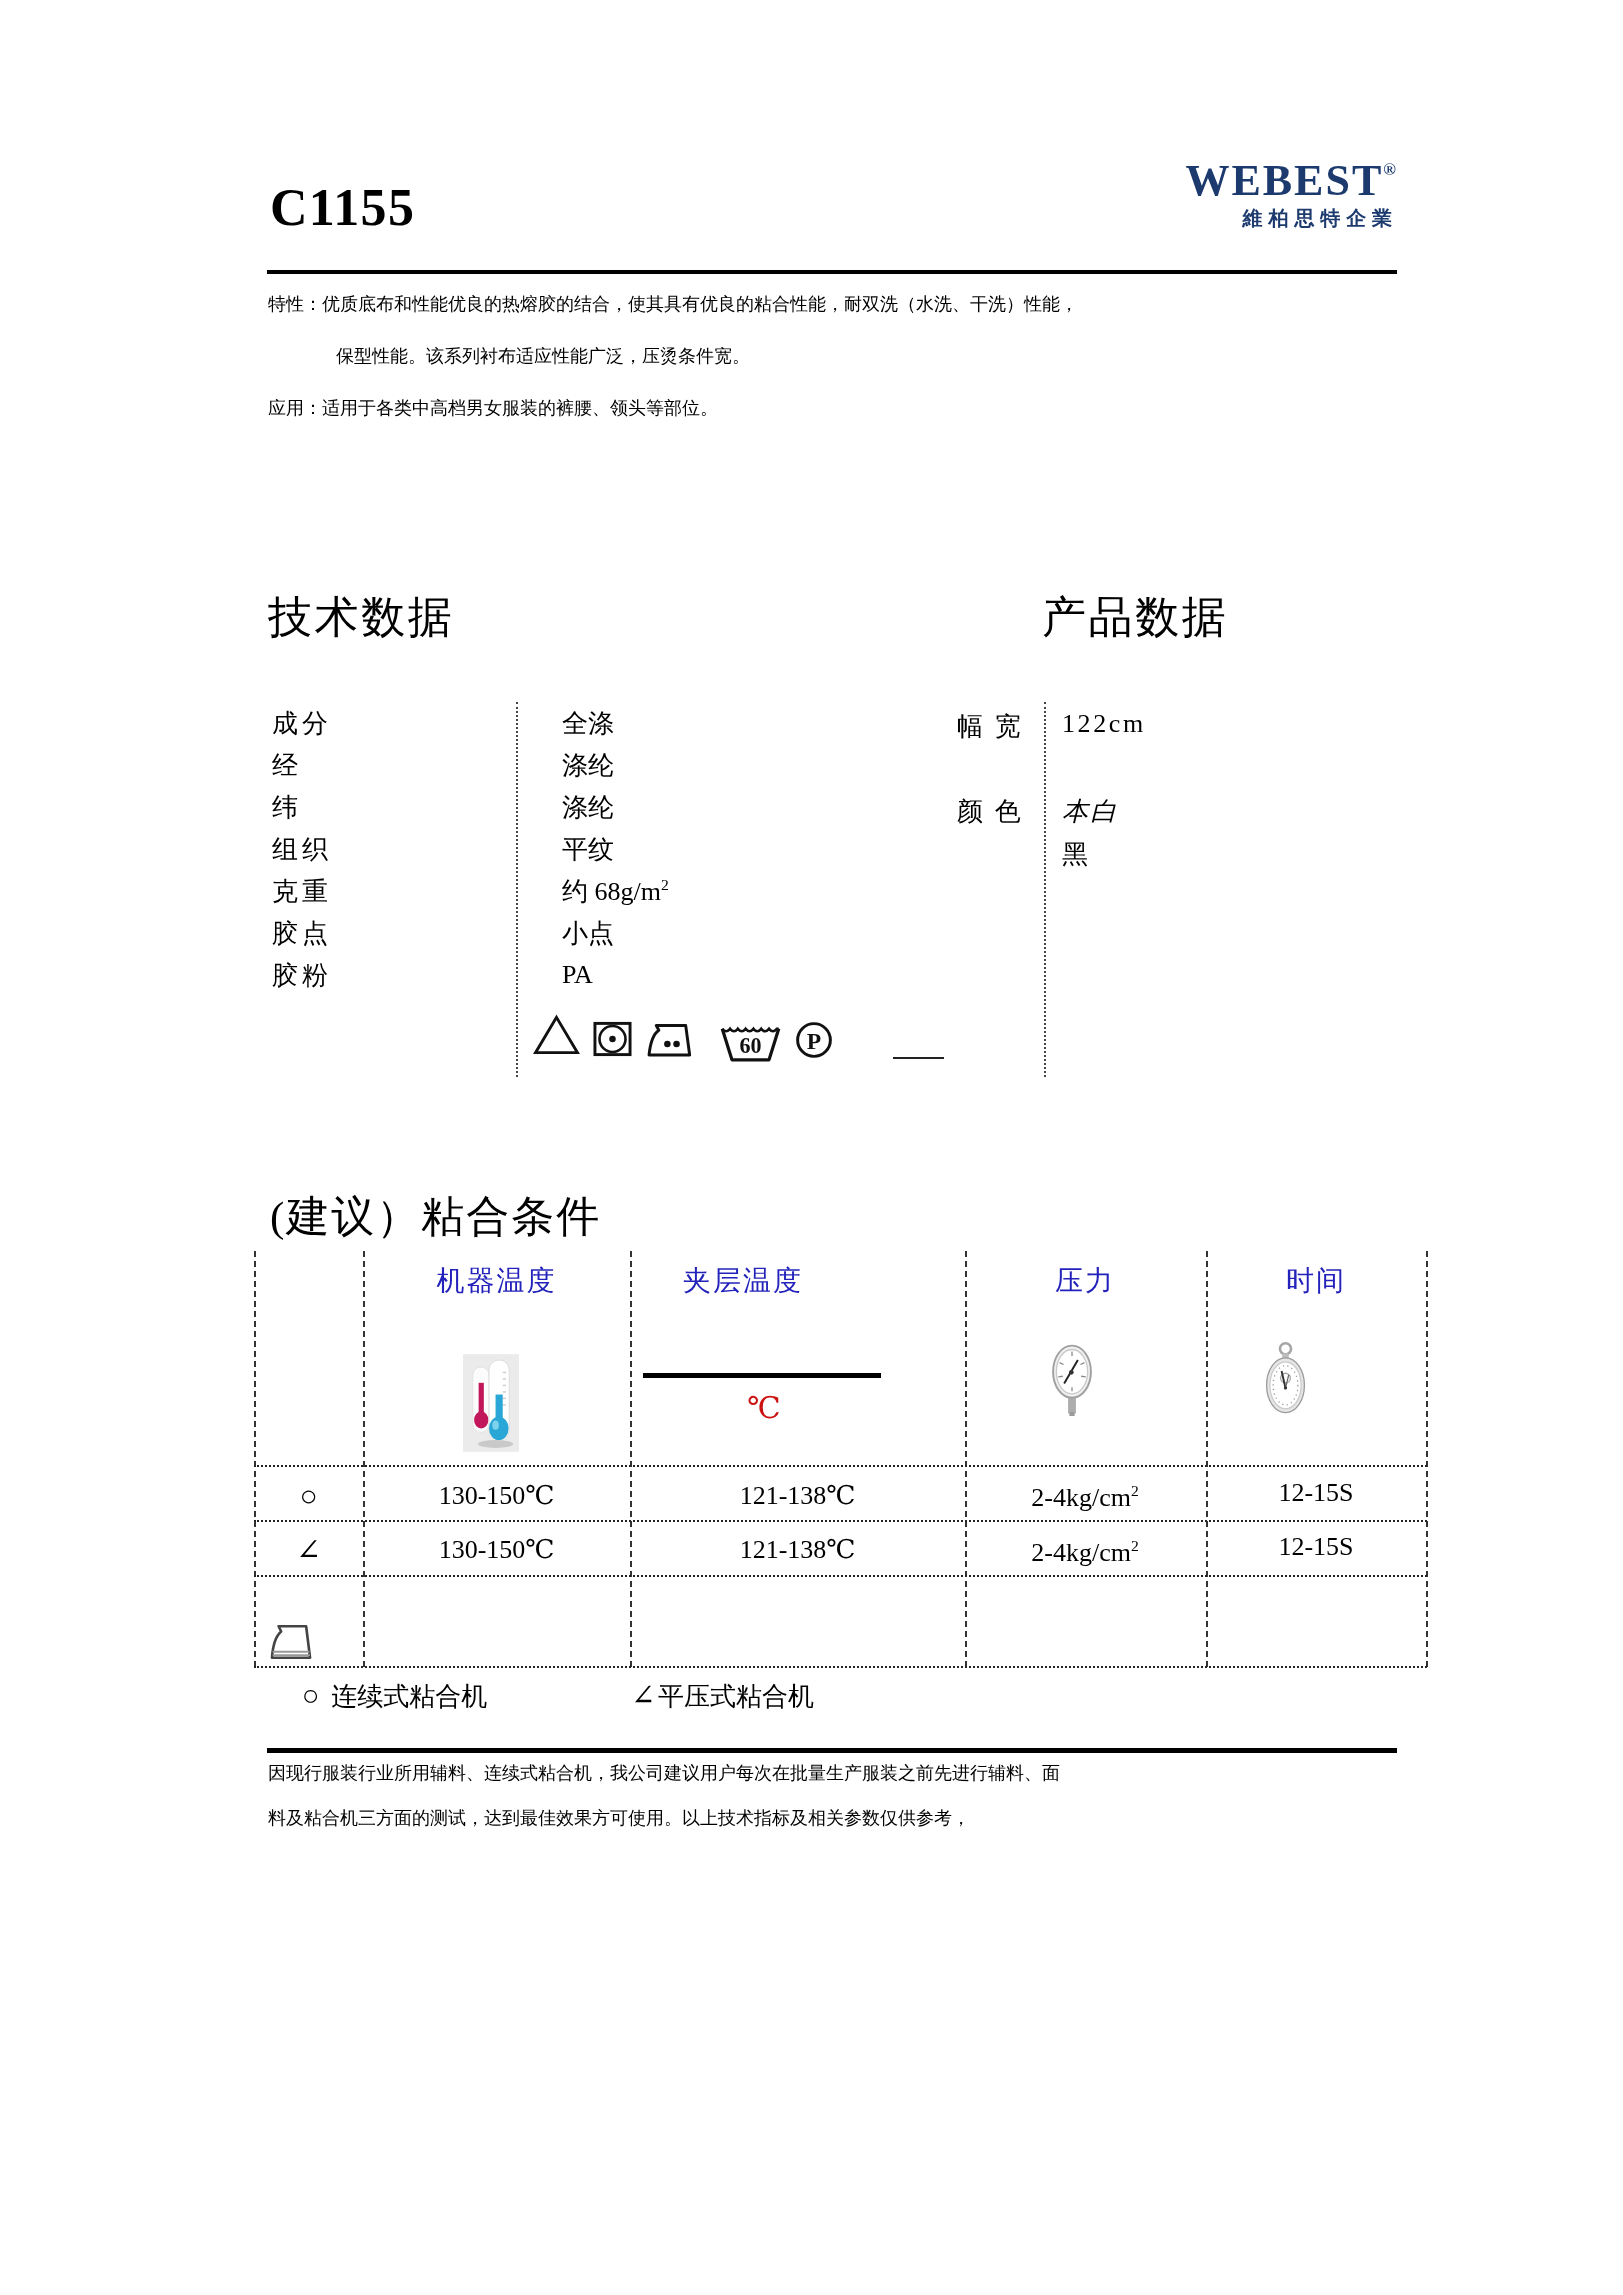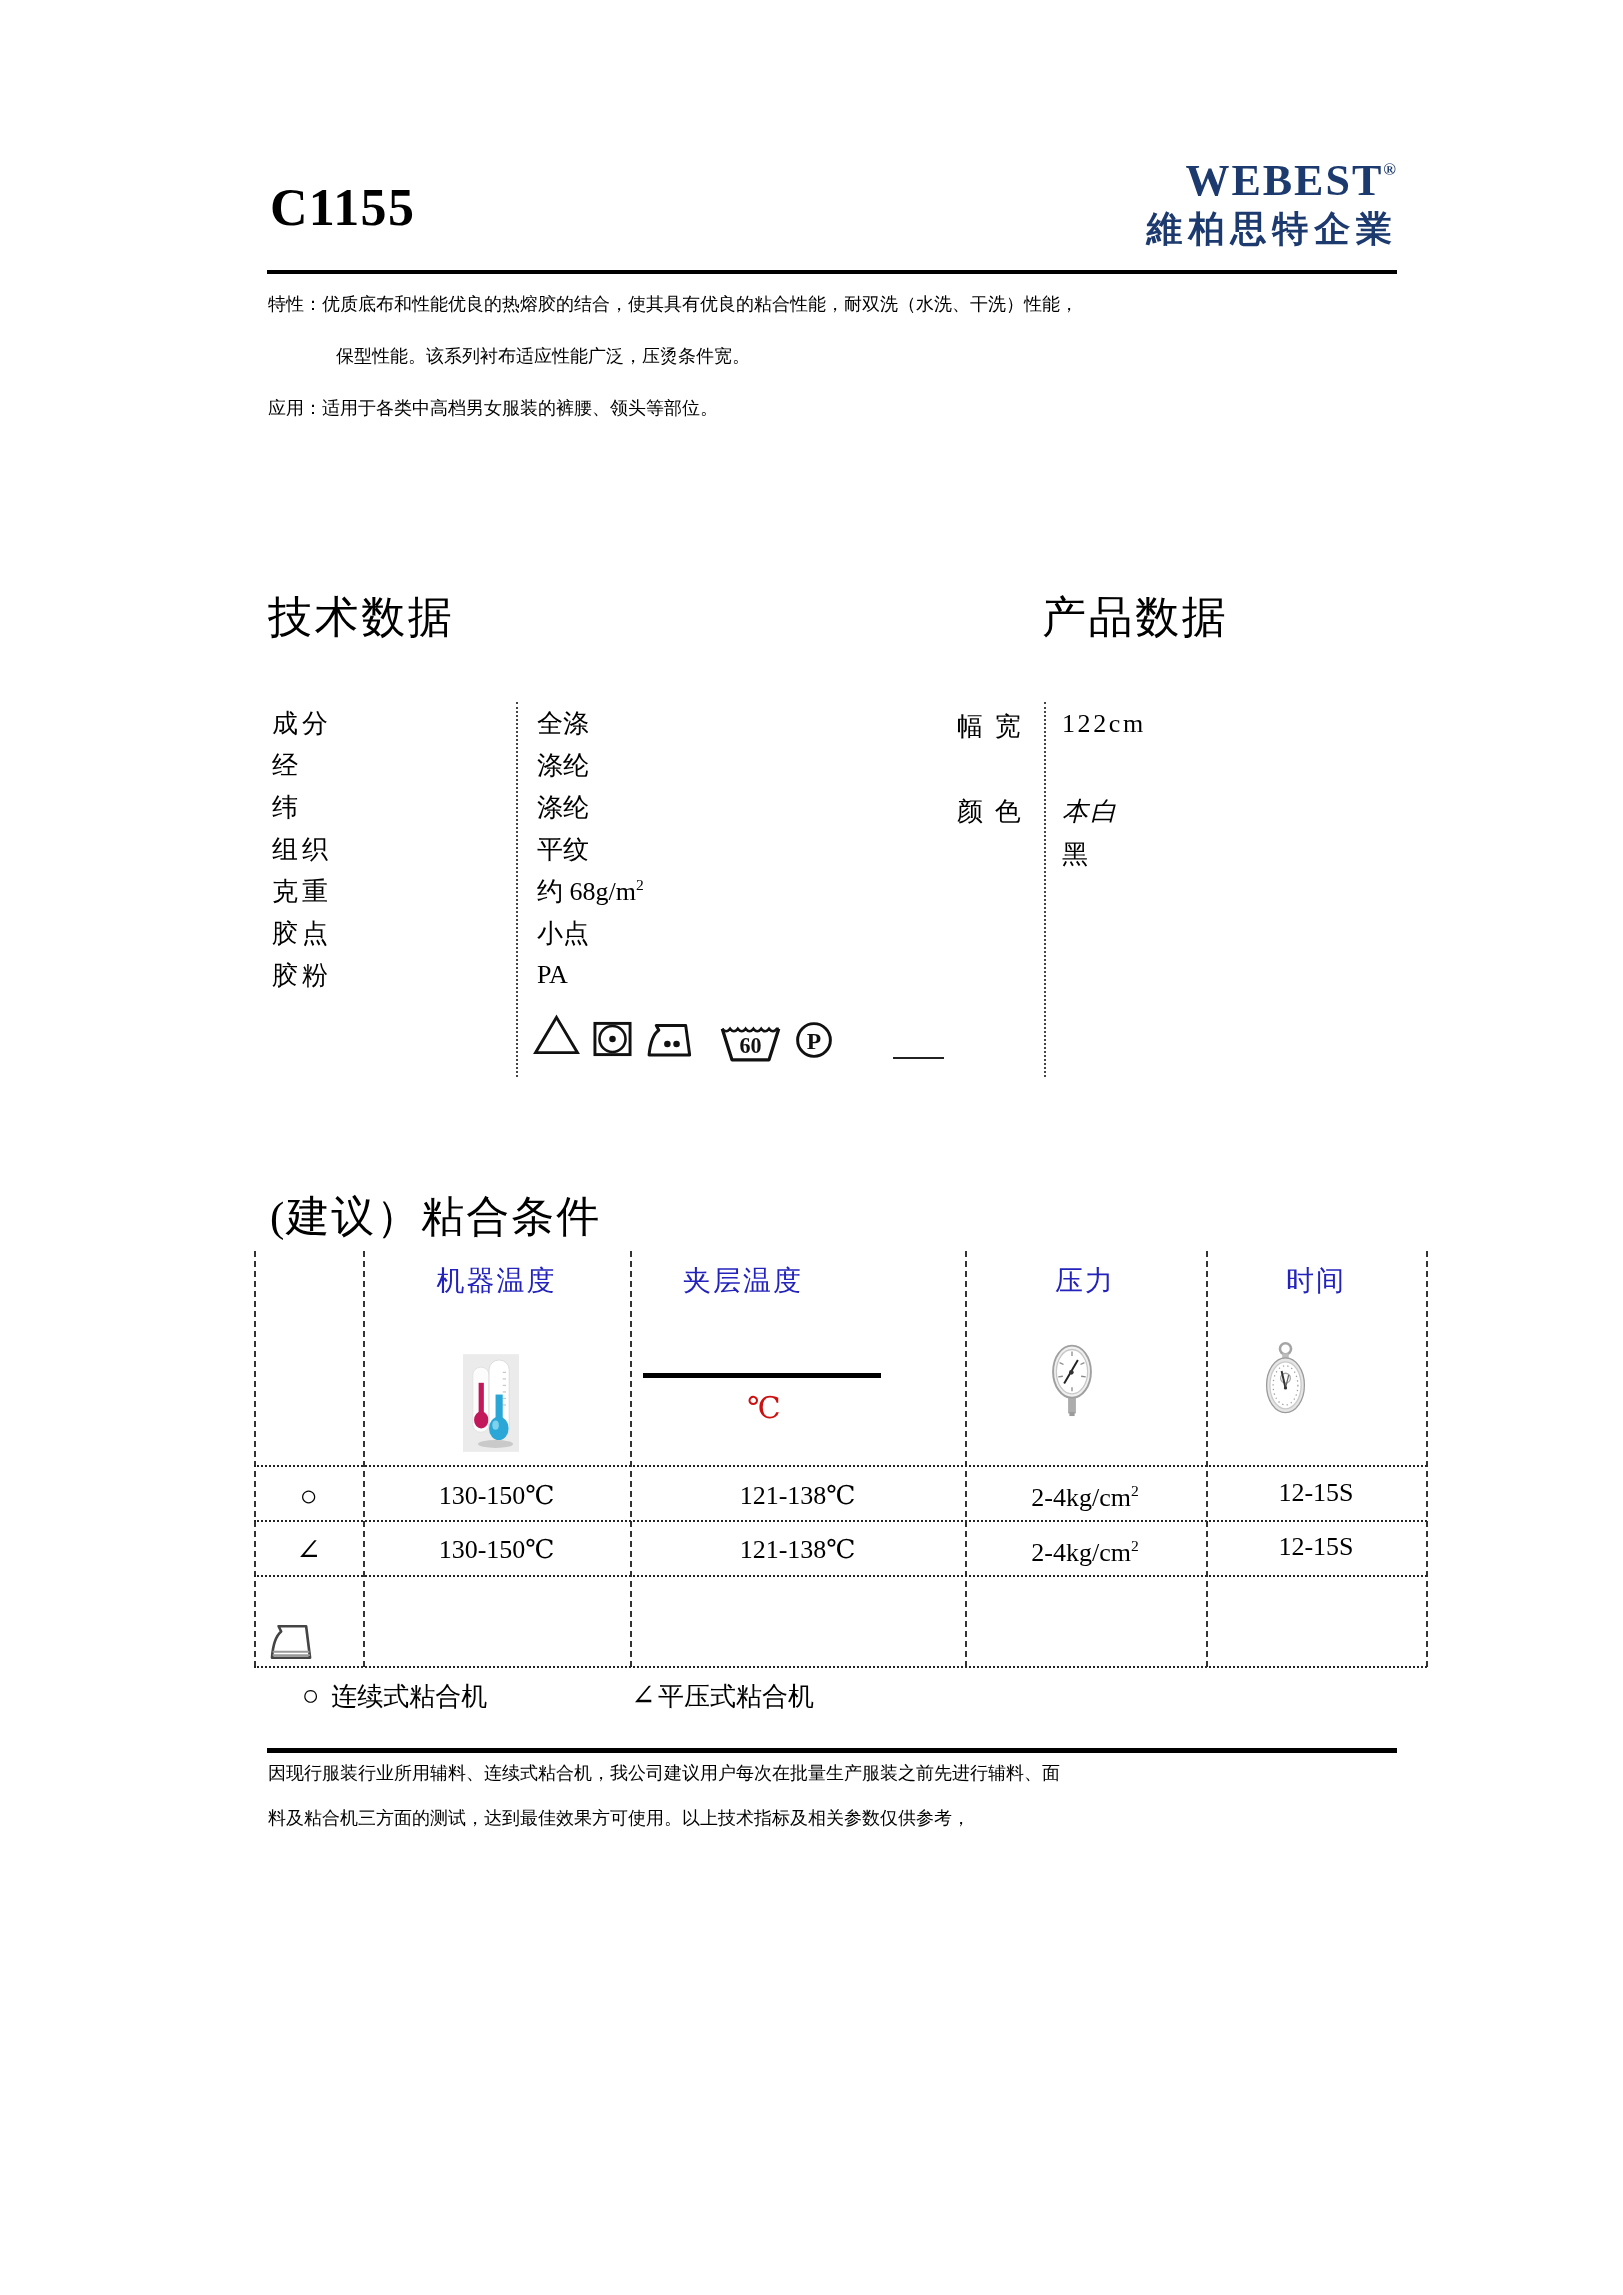--- a/index.html
+++ b/index.html
@@ -6,35 +6,35 @@
   #page{
     position:relative;width:1623px;height:2295px;background:#ffffff;overflow:hidden;
     font-family:"Liberation Serif","DejaVu Serif",serif;color:#000;
   }
   .abs{position:absolute;}
   
   .product-code{left:270px;top:178px;font-size:52px;font-weight:bold;letter-spacing:1.3px;}
   .logo{left:1113px;top:158px;width:285px;text-align:right;color:#1c3a6e;}
   .brand-name{font-size:44px;font-weight:bold;letter-spacing:2px;line-height:1.05;}
   .brand-reg{font-size:17px;vertical-align:19.6px;font-weight:bold;}
-  .brand-company{font-family:"Liberation Sans","DejaVu Sans",sans-serif;font-size:36px;font-weight:bold;letter-spacing:5.9px;margin-top:1.3px;}
+  .brand-company{font-family:"Liberation Sans","DejaVu Sans",sans-serif;font-size:20px;font-weight:bold;letter-spacing:5.9px;margin-top:1.3px;}
   .rule{background:#000;}
   .header-rule{left:267px;top:270px;width:1130px;height:3.9px;}
   
   .body-text{font-size:18px;line-height:1.25;white-space:nowrap;}
   .feature-l1{left:268px;top:293px;}
   .feature-l2{left:336px;top:345px;}
   .application{left:268px;top:397px;}
   
   .section-title{font-size:44px;letter-spacing:2.6px;}
   .tech-title{left:268px;top:588px;}
   .product-title{left:1042px;top:588px;}
   
   .tech-rows{left:272px;top:702px;width:406px;}
-  .tech-row{display:flex;height:42px;align-items:center;font-size:26px;}
+  .tech-row{display:flex;height:42px;align-items:center;font-size:26px;gap:25px;}
   .tech-row .lbl{width:265px;letter-spacing:3.9px;}
   .dotted-v{border-left:2px dotted #444;width:0;}
   .tech-div{left:516px;top:702px;height:375px;}
   .prod-div{left:1044px;top:702px;height:375px;}
   .prod-cell{font-size:26px;letter-spacing:2.6px;}
   sup{font-size:60%;}
   
   .care-ic{display:block;}
   .blank-line{left:893px;top:1057px;width:51px;border-top:2px solid #222;height:0;}
   

